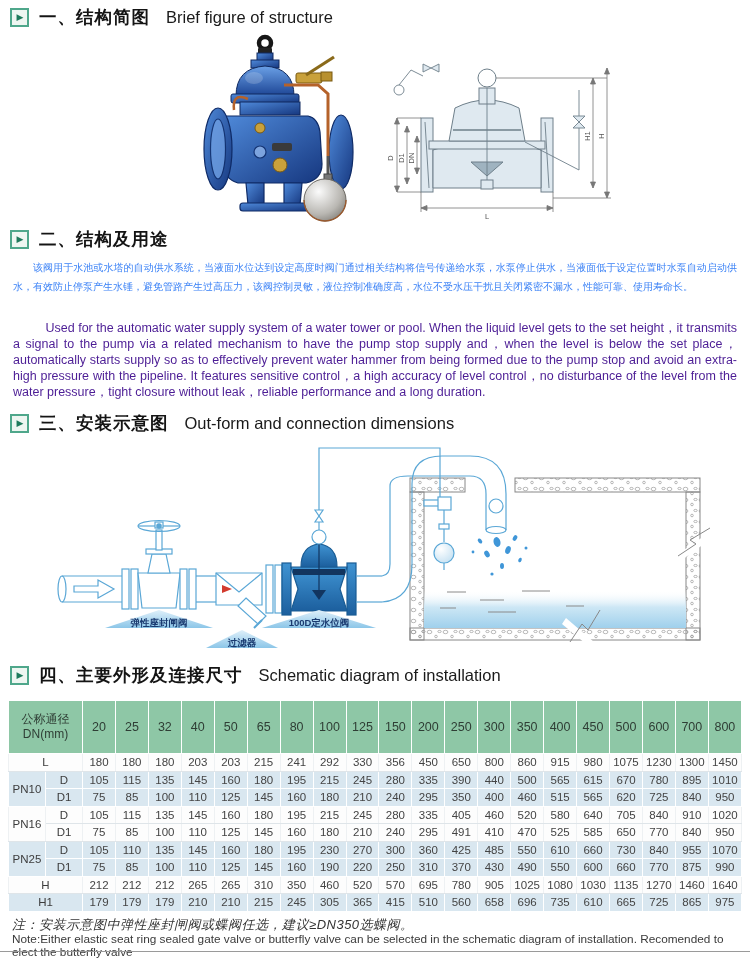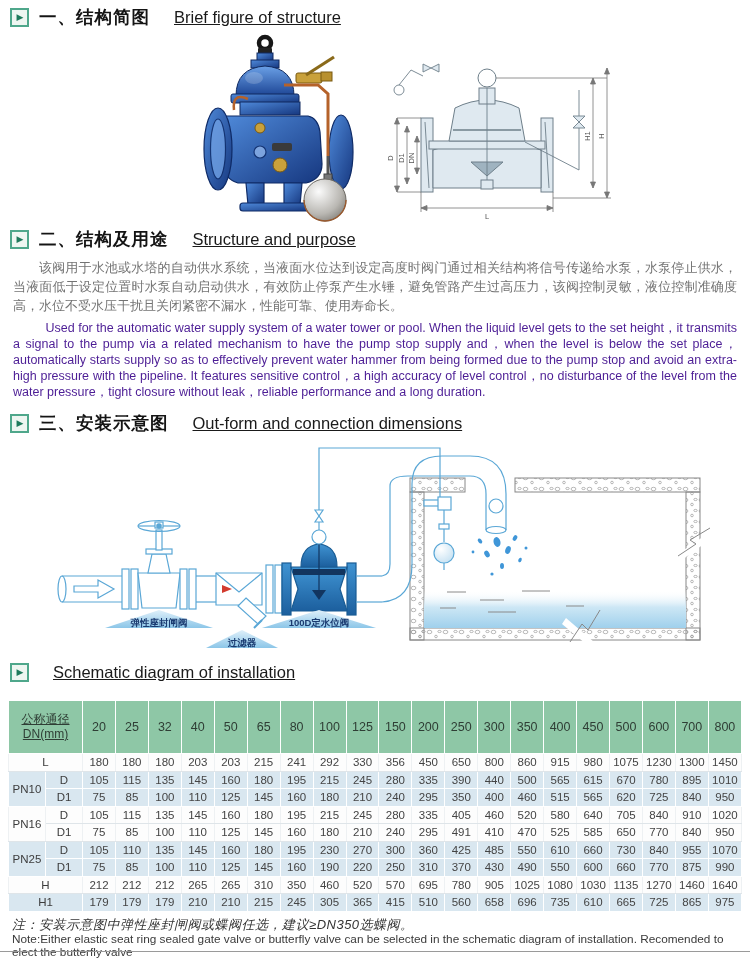--- a/index.html
+++ b/index.html
@@ -3,30 +3,30 @@
 <meta charset="utf-8">
 <style>
   html,body{margin:0;padding:0;background:#fff;}
   .page{position:relative;width:750px;height:958px;background:#ffffff;overflow:hidden;
         font-family:"Liberation Sans","DejaVu Sans",sans-serif;color:#333;}
   .sec-head{position:absolute;left:10px;display:flex;align-items:center;gap:10px;white-space:nowrap;}
   .sec-icon{width:15px;height:15px;border:2px solid #4fa78b;background:#eef6f1;display:inline-flex;
             align-items:center;justify-content:center;flex:0 0 auto;}
   .sec-icon span{color:#1f7a5c;font-size:9px;line-height:1;transform:translateX(0.5px);}
   .zh-title{font-size:17.5px;font-weight:600;color:#141414;letter-spacing:1px;}
-  .en-title{font-size:16.5px;font-weight:400;color:#1a1a1a;margin-left:14px;text-decoration:underline;}
+  .en-title{font-size:16.5px;font-weight:400;color:#1a1a1a;margin-left:6px;}
   .para{position:absolute;left:13px;width:724px;text-align:justify;}
-  .para.zh{font-size:13px;line-height:19px;color:#737373;text-indent:2em;}
+  .para.zh{font-size:10px;line-height:19px;color:#3b82f6;text-indent:2em;}
   .para.en{font-size:12.5px;line-height:16px;color:#4c1d95;text-indent:2.6em;}
   
   .dim-table{position:absolute;left:8px;top:700px;width:734px;border-collapse:collapse;table-layout:fixed;}
   .dim-table th,.dim-table td{border:1px solid #ffffff;text-align:center;vertical-align:middle;
       font-weight:400;padding:0;overflow:hidden;}
   .dim-table thead th{background:#8ec7a6;color:#2f3e35;font-size:12.5px;height:52px;}
-  .dim-table thead th.hlabel{font-size:12px;line-height:15px;text-decoration:underline;}
+  .dim-table thead th.hlabel{font-size:12px;line-height:15px;}
   .dim-table tbody td{font-size:11.5px;height:16.5px;color:#444;background:#fdfdfd;
       border:1px solid #dfe5e9;border-left:1px solid #eef1f3;border-right:1px solid #eef1f3;}
   .dim-table tbody tr.shade td{background:#d9e7f0;border:1px solid #ffffff;}
   .dim-table tbody td.lab{font-size:11.5px;color:#3c3c3c;}
   .note-zh{position:absolute;left:12px;top:916px;font-size:13px;color:#333;letter-spacing:.5px;font-style:italic;}
   .note-en{position:absolute;left:12px;top:933px;font-size:11.8px;color:#3a3a3a;line-height:13px;}
   .bottom-rule{position:absolute;left:0;top:951px;width:750px;height:0;border-top:1px solid #9a9a9a;}
   svg{display:block;}
   svg text{font-family:"Liberation Sans","DejaVu Sans",sans-serif;}
 </style>
@@ -158,21 +158,20 @@
       <text x="221" y="106" transform="rotate(-90 221 106)" text-anchor="middle">H</text>
       <text x="104" y="189" text-anchor="middle">L</text>
     </g>
   </svg>
 
   <div class="sec-head" style="top:227px;">
     <span class="sec-icon">
         <span>▶</span>
       </span>
     <span class="zh-title">二、结构及用途</span>
-    <span class="en-title">Structure and purpose</span>
   </div>
   <div class="para zh" style="top:258px;">该阀用于水池或水塔的自动供水系统，当液面水位达到设定高度时阀门通过相关结构将信号传递给水泵，水泵停止供水，当液面低于设定位置时水泵自动启动供水，有效防止停泵产生水锤，避免管路产生过高压力，该阀控制灵敏，液位控制准确度高，水位不受水压干扰且关闭紧密不漏水，性能可靠、使用寿命长。</div>
   <div class="para en" style="top:320px;">Used for the automatic water supply system of a water tower or pool.  When the liquid level gets to the set height，it transmits a signal to the pump via a related mechanism to have the pump stop supply and，when the level is below the set place，automatically starts supply so as to effectively prevent water hammer from being formed due to the pump stop and avoid an extra-high pressure with the pipeline.  It features sensitive control，a high accuracy of level control，no disturbance of the level from the water pressure，tight closure without leak，reliable performance and a long duration.</div>
 
   <div class="sec-head" style="top:411px;">
     <span class="sec-icon">
         <span>▶</span>
       </span>
     <span class="zh-title">三、安装示意图</span>
     <span class="en-title">Out-form and connection dimensions</span>
@@ -330,20 +329,21 @@
       <text x="232" y="204">过滤器</text>
       <polygon points="309,168 252,186 366,186" fill="url(#calloutBlue)" stroke="none"></polygon>
       <text x="309" y="184">100D定水位阀</text>
     </g>
   </svg>
 
   <div class="sec-head" style="top:663px;">
     <span class="sec-icon">
         <span>▶</span>
       </span>
+    <span class="zh-title">四、主要外形及连接尺寸</span>
     <span class="en-title">Schematic diagram of installation</span>
   </div>
 
   <table class="dim-table">
     <colgroup>
         <col style="width: 37px;">
         <col style="width: 37px;">
         <col>
         <col>
         <col>

